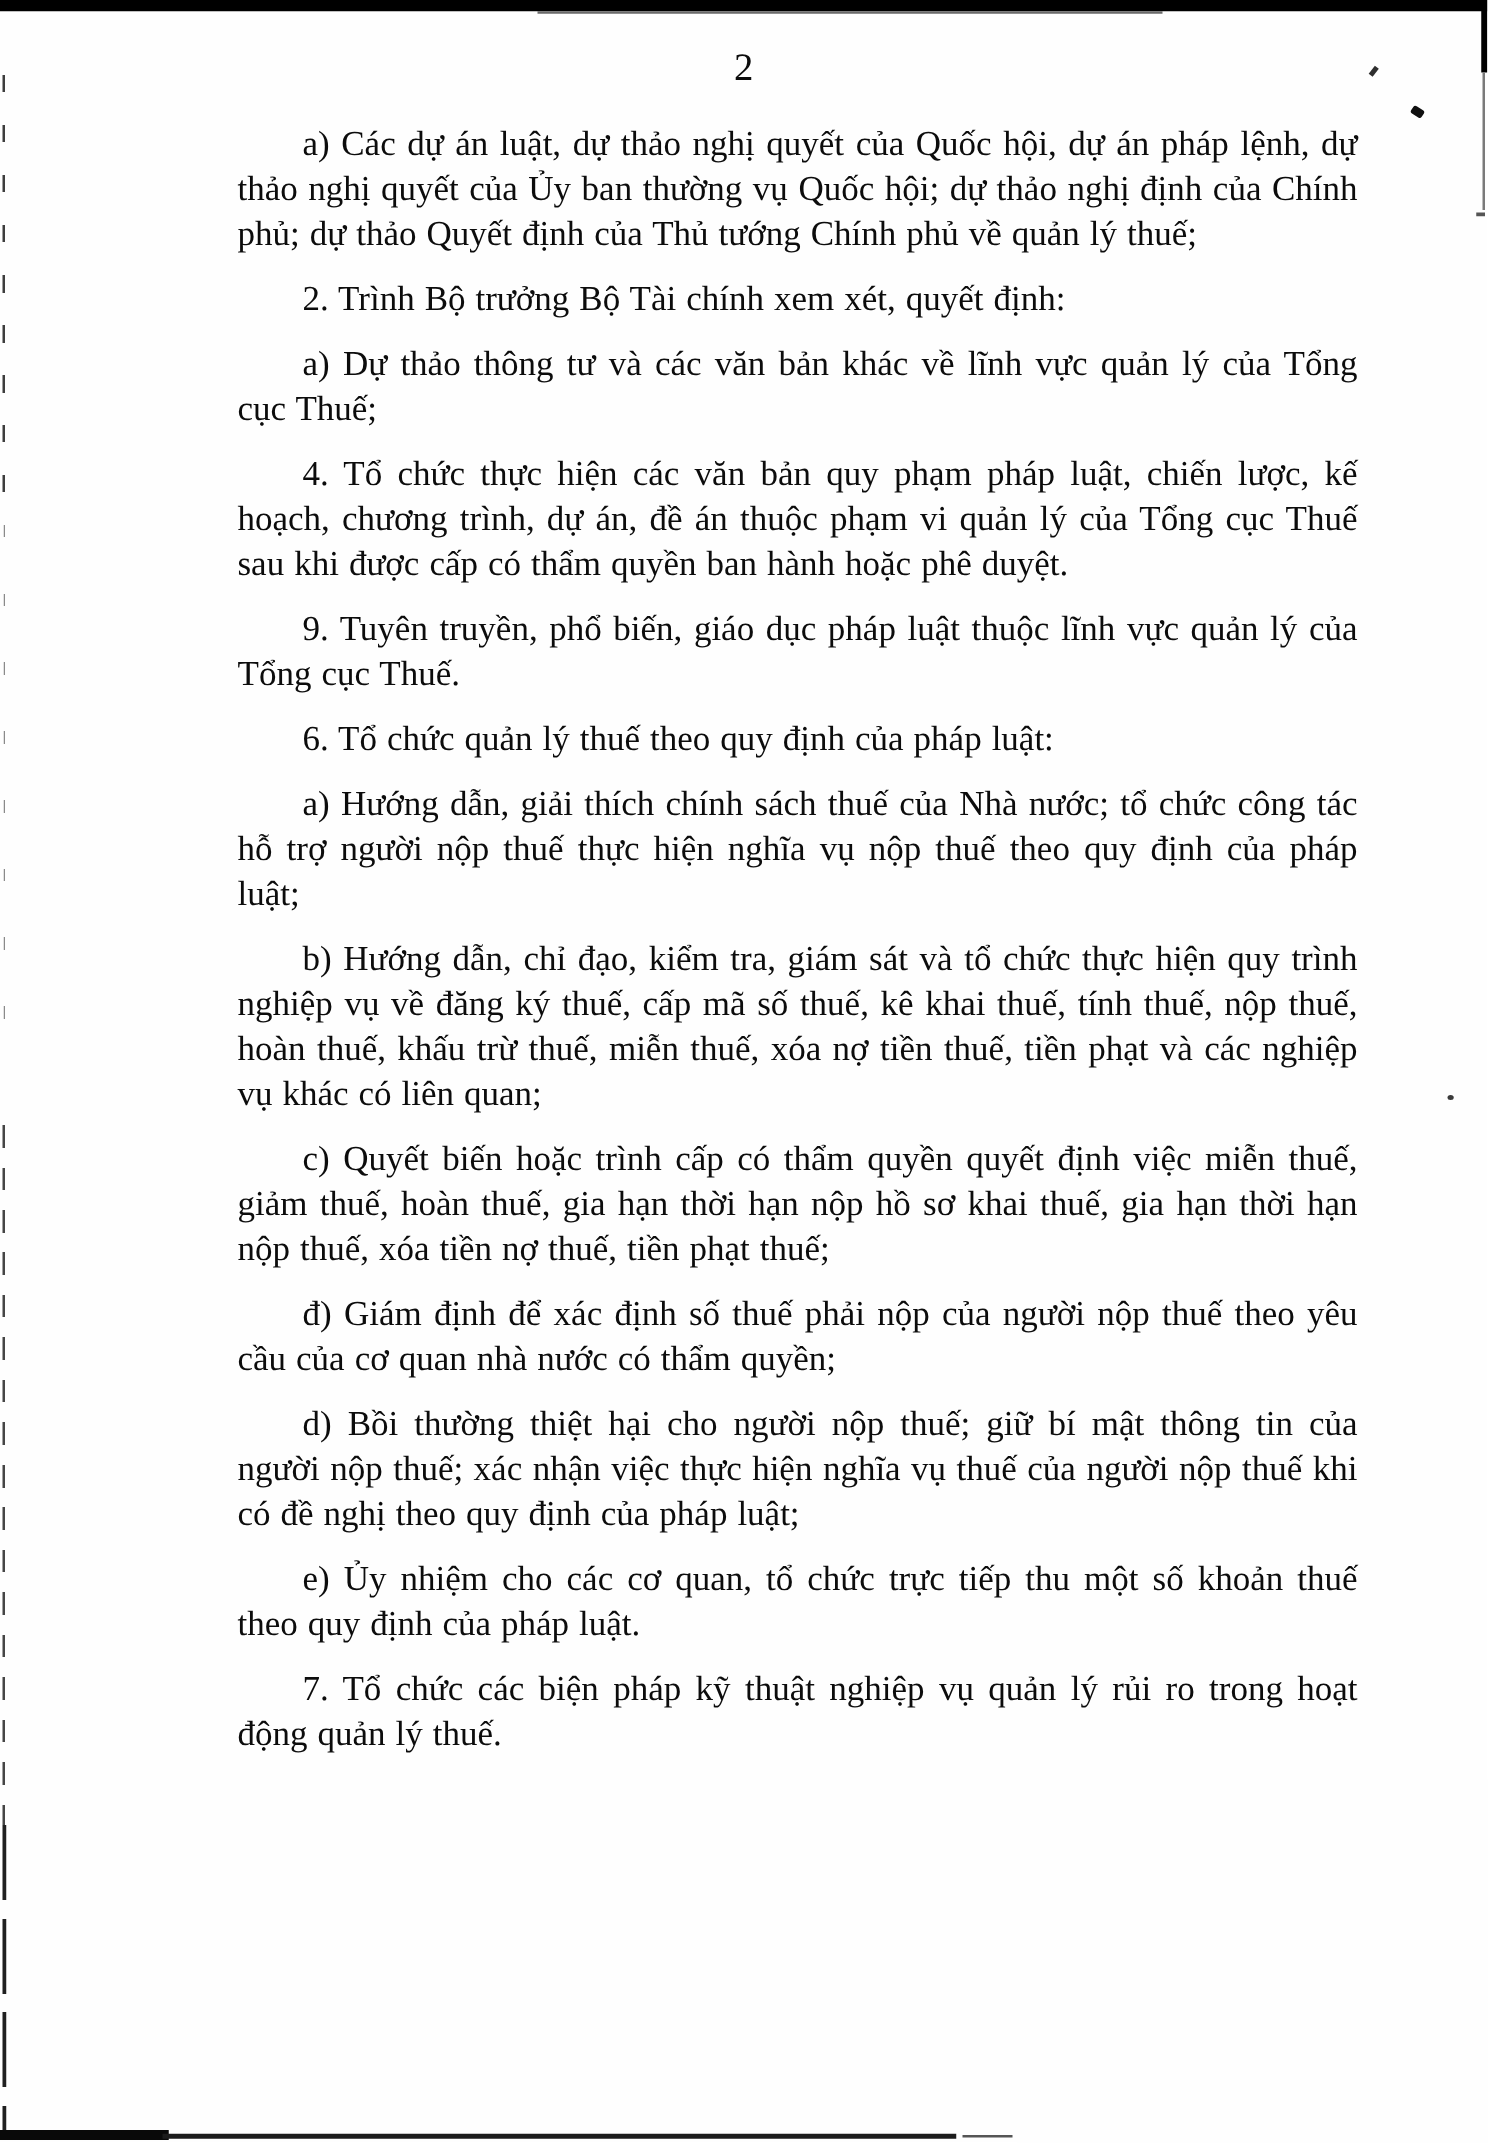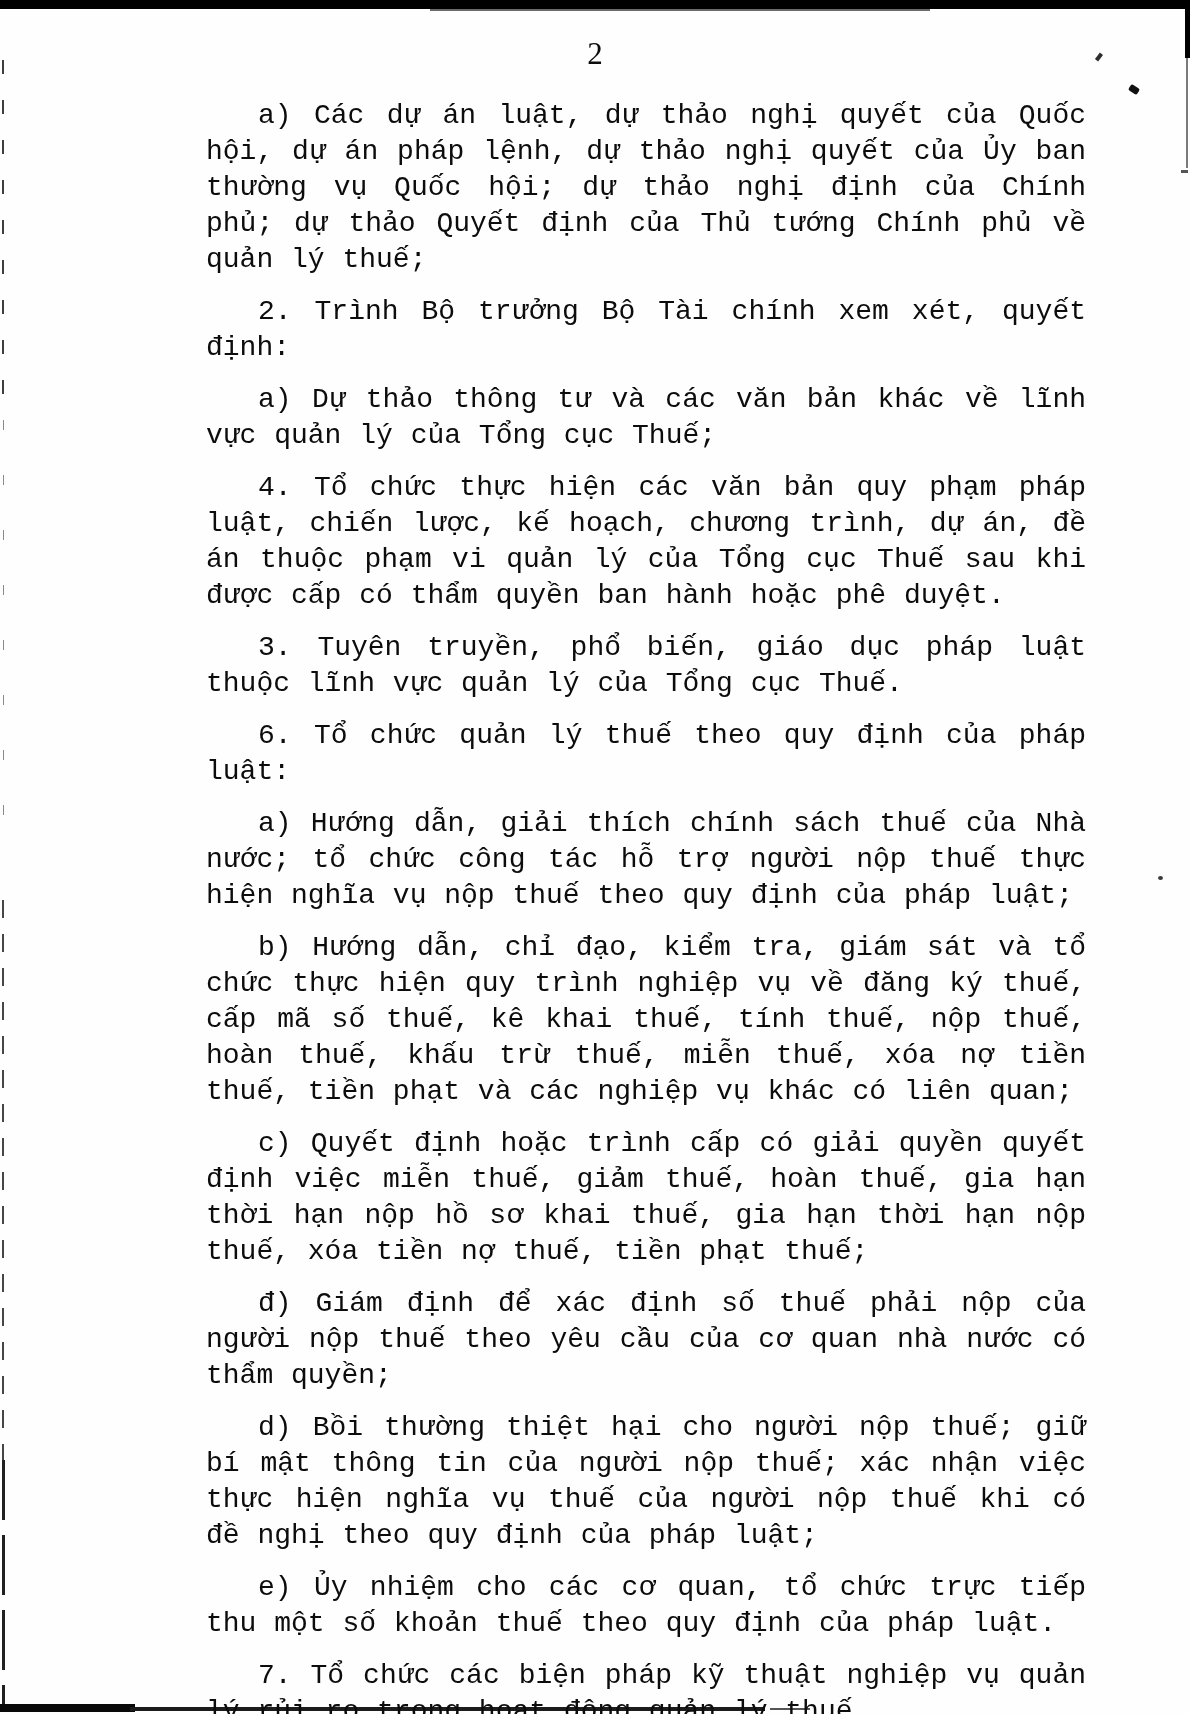--- a/index.html
+++ b/index.html
@@ -86,27 +86,26 @@
     position: absolute; top: 36px; left: 0;
     width: 1190px;
     text-align: center;
     font-size: 31px;
   }
   .doc-body {
     position: absolute; top: 98px; left: 190px;
     width: 896px;
   }
   .doc-body p {
-    margin: 0 0 16px 16px;
+    margin: 0 0 16px 0;
     font-size: 28px;
     line-height: 36px;
     text-align: justify;
     text-indent: 52px;
     word-spacing: 1px;
-    font-family: Liberation Mono, monospace;
   }
 </style>
 </head>
 <body>
 
 <div class="page">
 
   <div class="top-bar"></div>
   <div class="top-bar-sub"></div>
   <div class="right-line-a"></div>
@@ -123,24 +122,24 @@
   <div class="bottom-bar-b"></div>
   <div class="bottom-bar-c"></div>
 
   <div class="page-number">2</div>
 
   <div class="doc-body">
       <p>a) Các dự án luật, dự thảo nghị quyết của Quốc hội, dự án pháp lệnh, dự thảo nghị quyết của Ủy ban thường vụ Quốc hội; dự thảo nghị định của Chính phủ; dự thảo Quyết định của Thủ tướng Chính phủ về quản lý thuế;</p>
       <p>2. Trình Bộ trưởng Bộ Tài chính xem xét, quyết định:</p>
       <p>a) Dự thảo thông tư và các văn bản khác về lĩnh vực quản lý của Tổng cục Thuế;</p>
       <p>4. Tổ chức thực hiện các văn bản quy phạm pháp luật, chiến lược, kế hoạch, chương trình, dự án, đề án thuộc phạm vi quản lý của Tổng cục Thuế sau khi được cấp có thẩm quyền ban hành hoặc phê duyệt.</p>
-      <p>3. Tuyên truyền, phổ biến, giáo dục pháp luật thuộc lĩnh vực quản lý của Tổng cục Thuế.</p>
+      <p>9. Tuyên truyền, phổ biến, giáo dục pháp luật thuộc lĩnh vực quản lý của Tổng cục Thuế.</p>
       <p>6. Tổ chức quản lý thuế theo quy định của pháp luật:</p>
       <p>a) Hướng dẫn, giải thích chính sách thuế của Nhà nước; tổ chức công tác hỗ trợ người nộp thuế thực hiện nghĩa vụ nộp thuế theo quy định của pháp luật;</p>
       <p>b) Hướng dẫn, chỉ đạo, kiểm tra, giám sát và tổ chức thực hiện quy trình nghiệp vụ về đăng ký thuế, cấp mã số thuế, kê khai thuế, tính thuế, nộp thuế, hoàn thuế, khấu trừ thuế, miễn thuế, xóa nợ tiền thuế, tiền phạt và các nghiệp vụ khác có liên quan;</p>
-      <p>c) Quyết định hoặc trình cấp có giải quyền quyết định việc miễn thuế, giảm thuế, hoàn thuế, gia hạn thời hạn nộp hồ sơ khai thuế, gia hạn thời hạn nộp thuế, xóa tiền nợ thuế, tiền phạt thuế;</p>
+      <p>c) Quyết biến hoặc trình cấp có thẩm quyền quyết định việc miễn thuế, giảm thuế, hoàn thuế, gia hạn thời hạn nộp hồ sơ khai thuế, gia hạn thời hạn nộp thuế, xóa tiền nợ thuế, tiền phạt thuế;</p>
       <p>đ) Giám định để xác định số thuế phải nộp của người nộp thuế theo yêu cầu của cơ quan nhà nước có thẩm quyền;</p>
       <p>d) Bồi thường thiệt hại cho người nộp thuế; giữ bí mật thông tin của người nộp thuế; xác nhận việc thực hiện nghĩa vụ thuế của người nộp thuế khi có đề nghị theo quy định của pháp luật;</p>
       <p>e) Ủy nhiệm cho các cơ quan, tổ chức trực tiếp thu một số khoản thuế theo quy định của pháp luật.</p>
       <p>7. Tổ chức các biện pháp kỹ thuật nghiệp vụ quản lý rủi ro trong hoạt động quản lý thuế.</p>
     </div>
 
 </div>
 
 </body></html>

